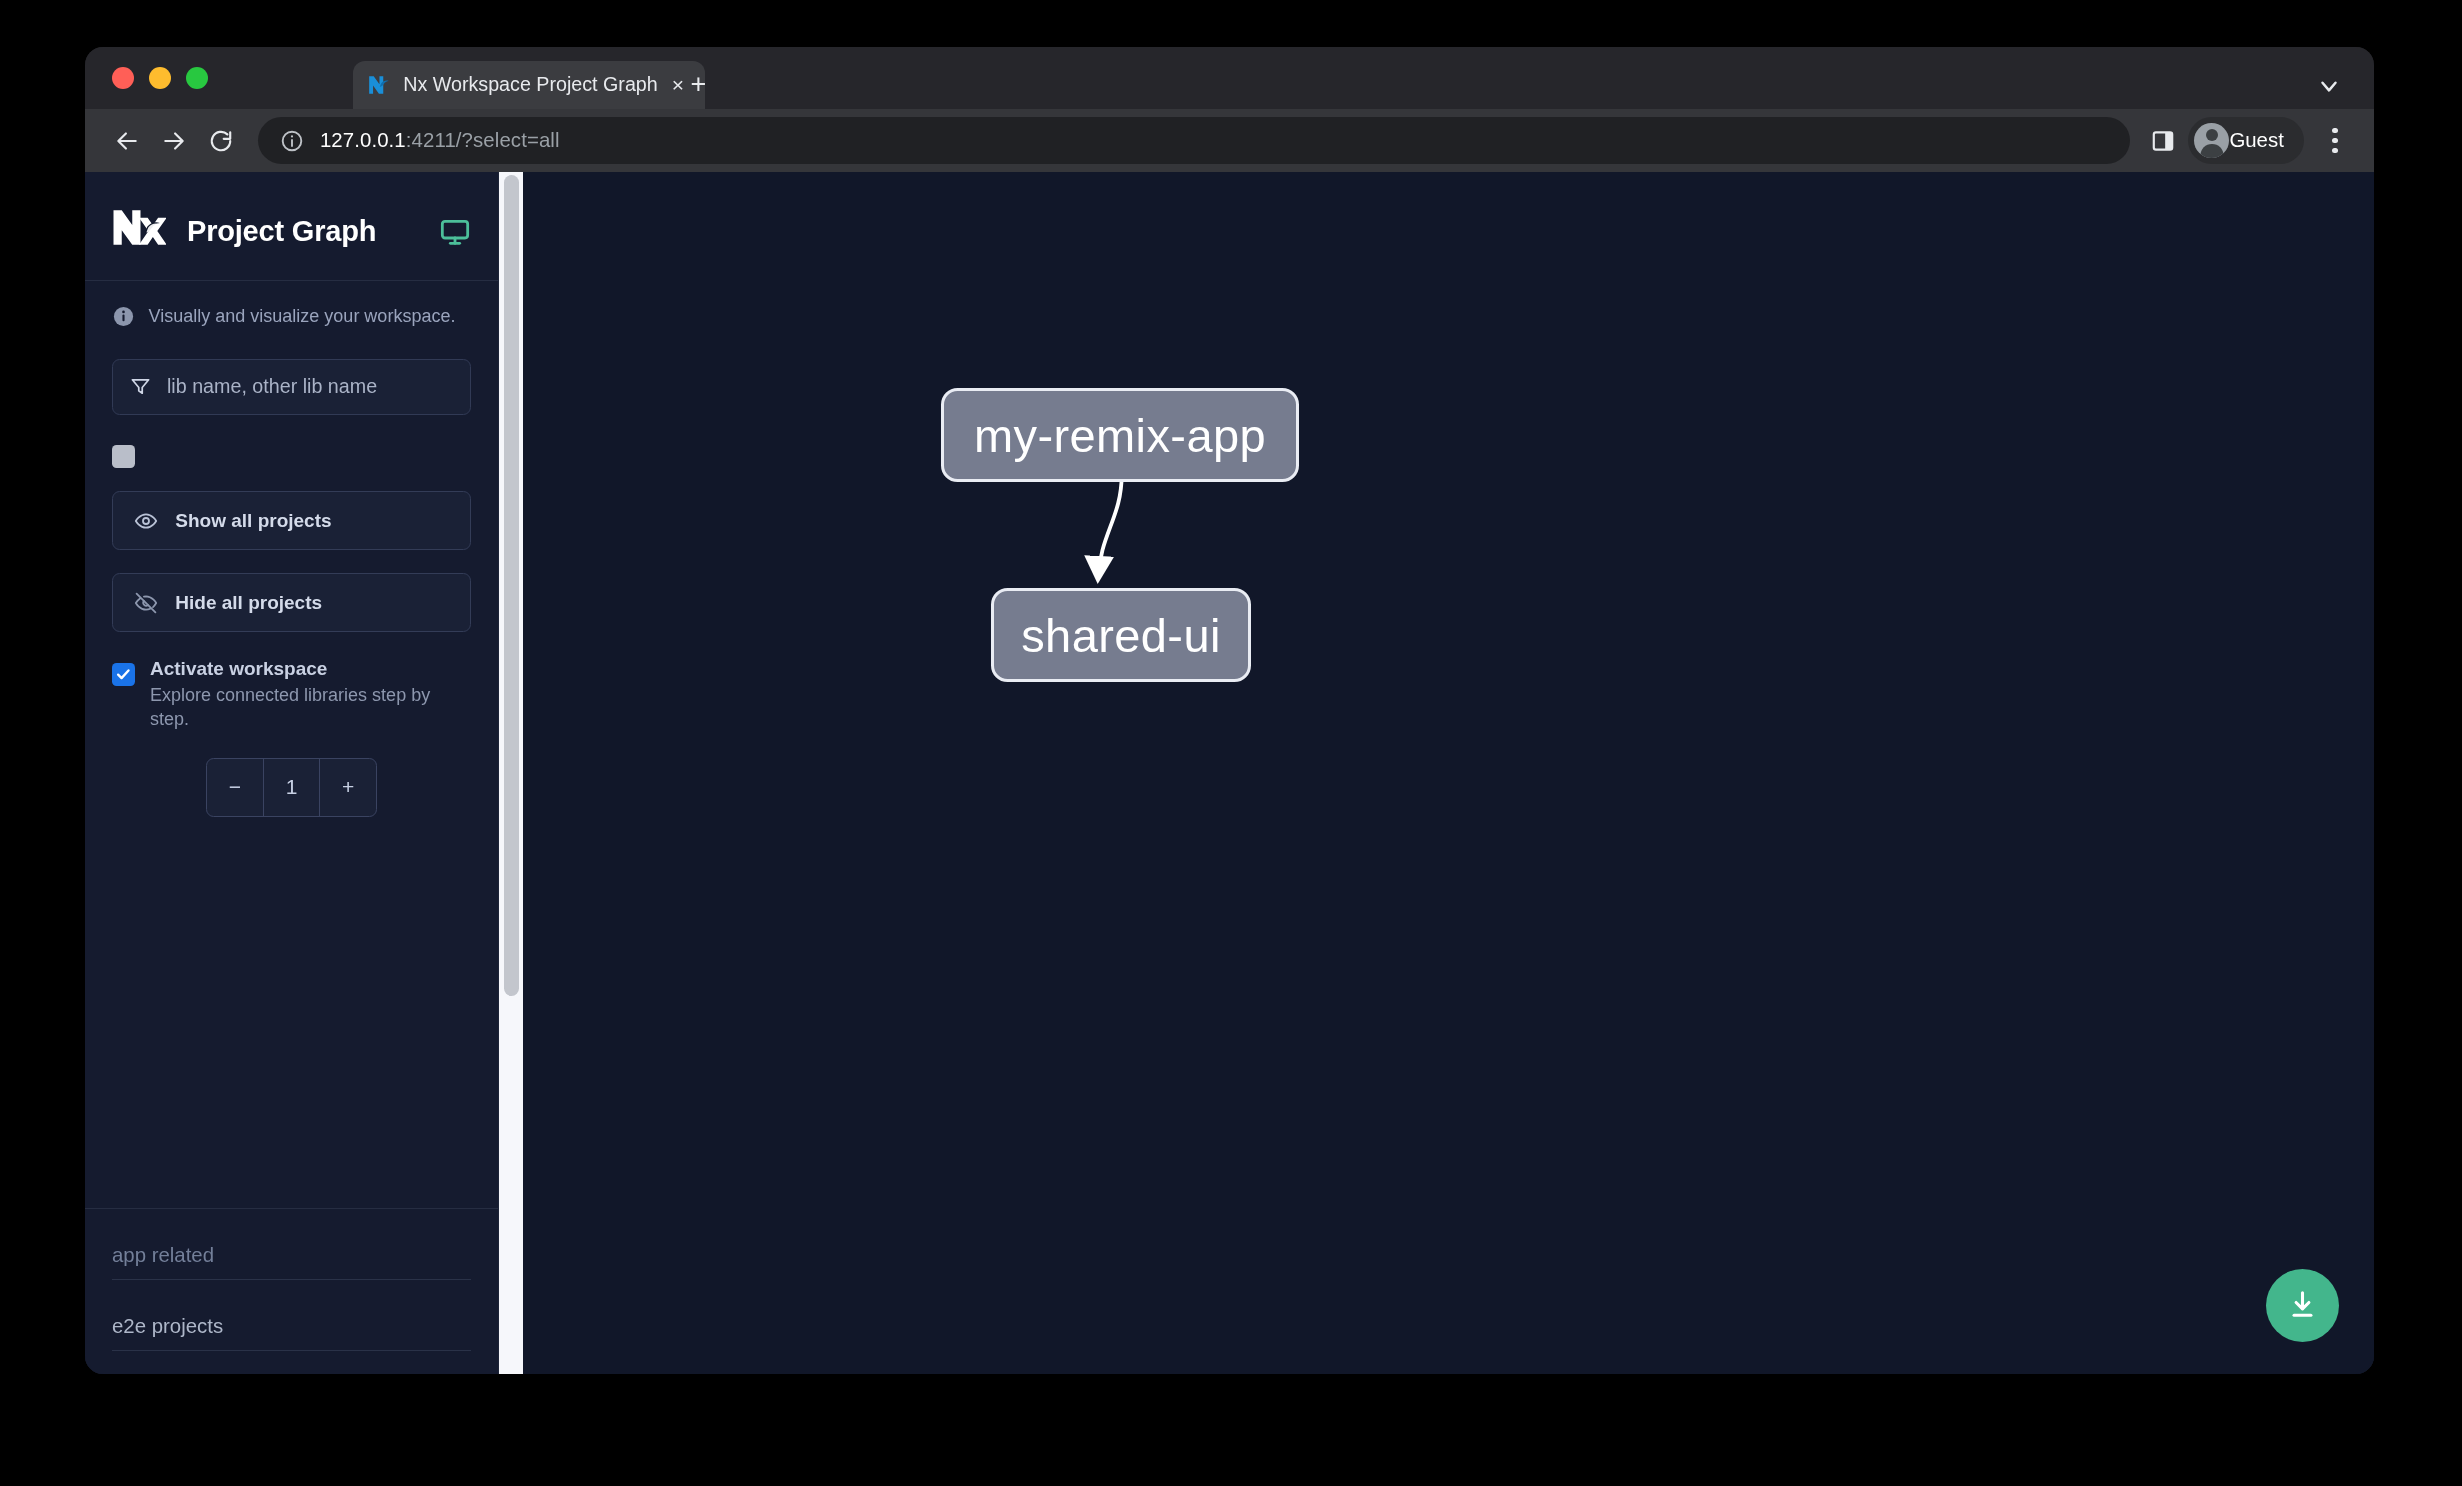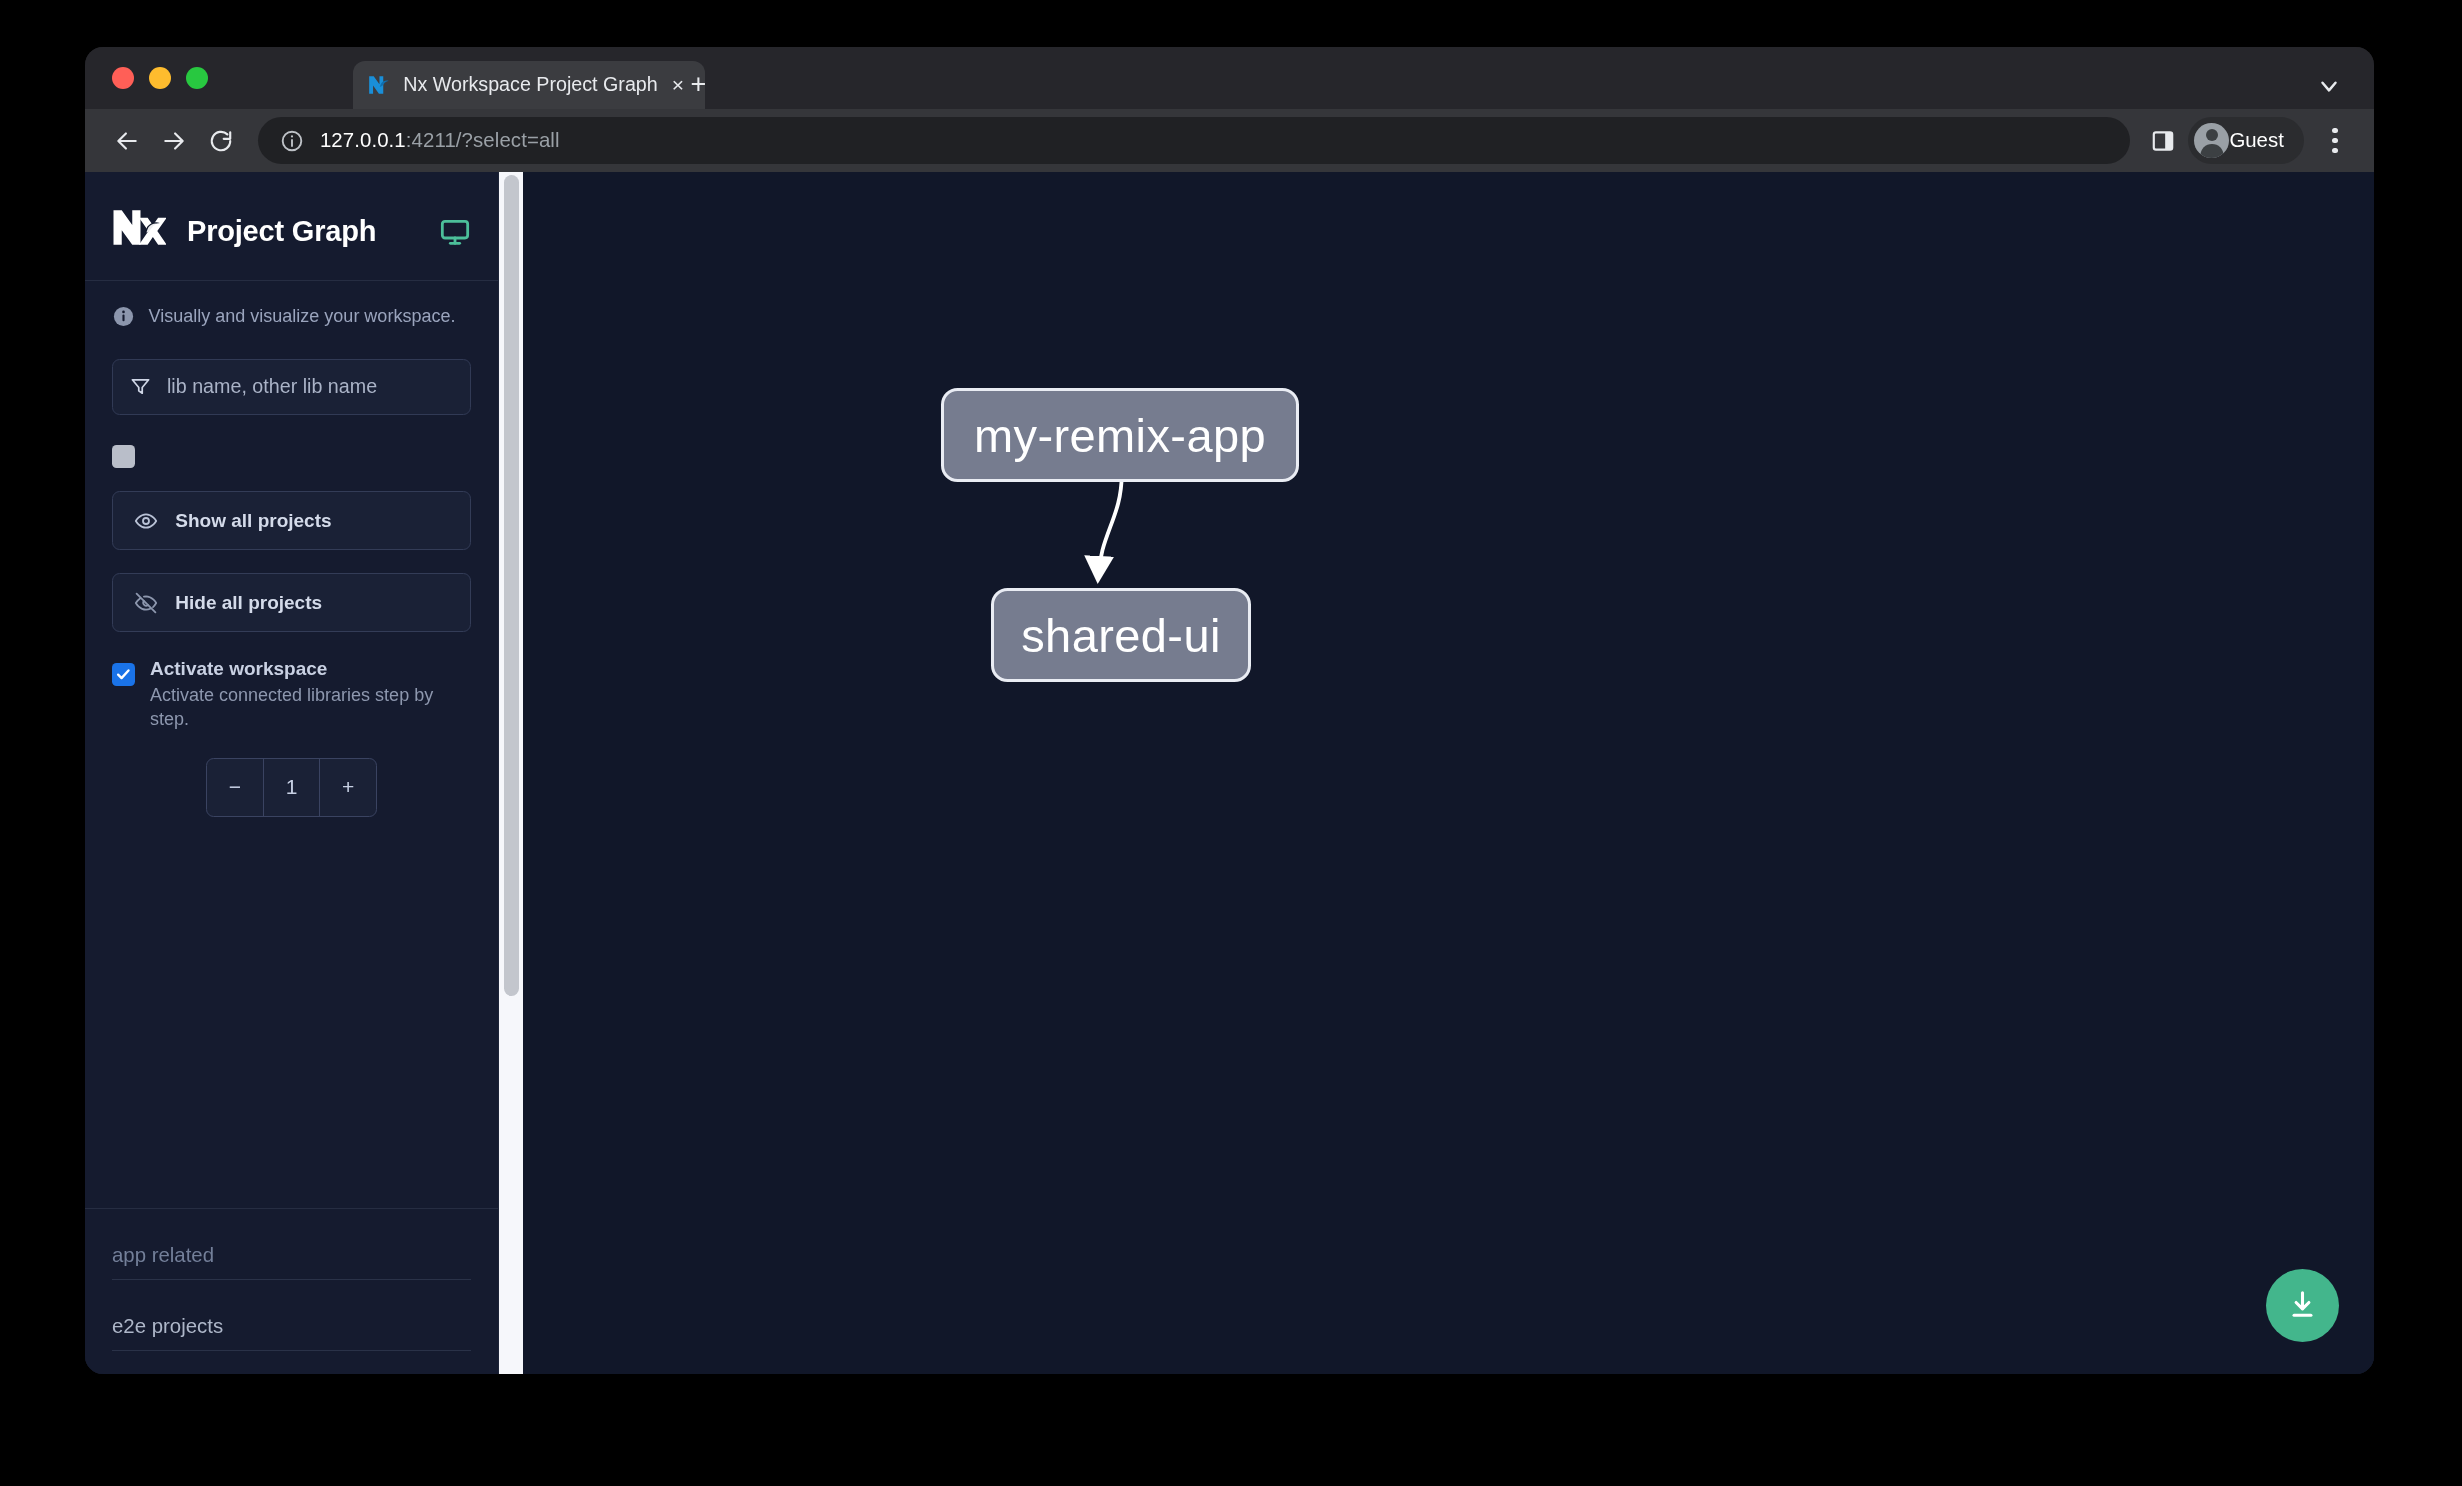--- a/index.html
+++ b/index.html
@@ -583,21 +583,21 @@
 
 
           <div class="check-row">
             <span class="cb checked">
               <svg width="16.6" height="16.6" viewBox="0 0 24 24" fill="none" stroke="#ffffff" stroke-width="3.4" stroke-linecap="round" stroke-linejoin="round">
                 <polyline points="4.5 12.5 9.5 17.5 19.5 6.5"></polyline>
               </svg>
             </span>
             <span class="check-text">
               <span class="check-label">Activate workspace</span>
-              <span class="check-desc">Activate connected libraries step by step.</span>
+              <span class="check-desc">Explore connected libraries step by step.</span>
             </span>
           </div>
 
           <div class="stepper">
             <div>−</div>
             <div>1</div>
             <div>+</div>
           </div>
         </div>
 

